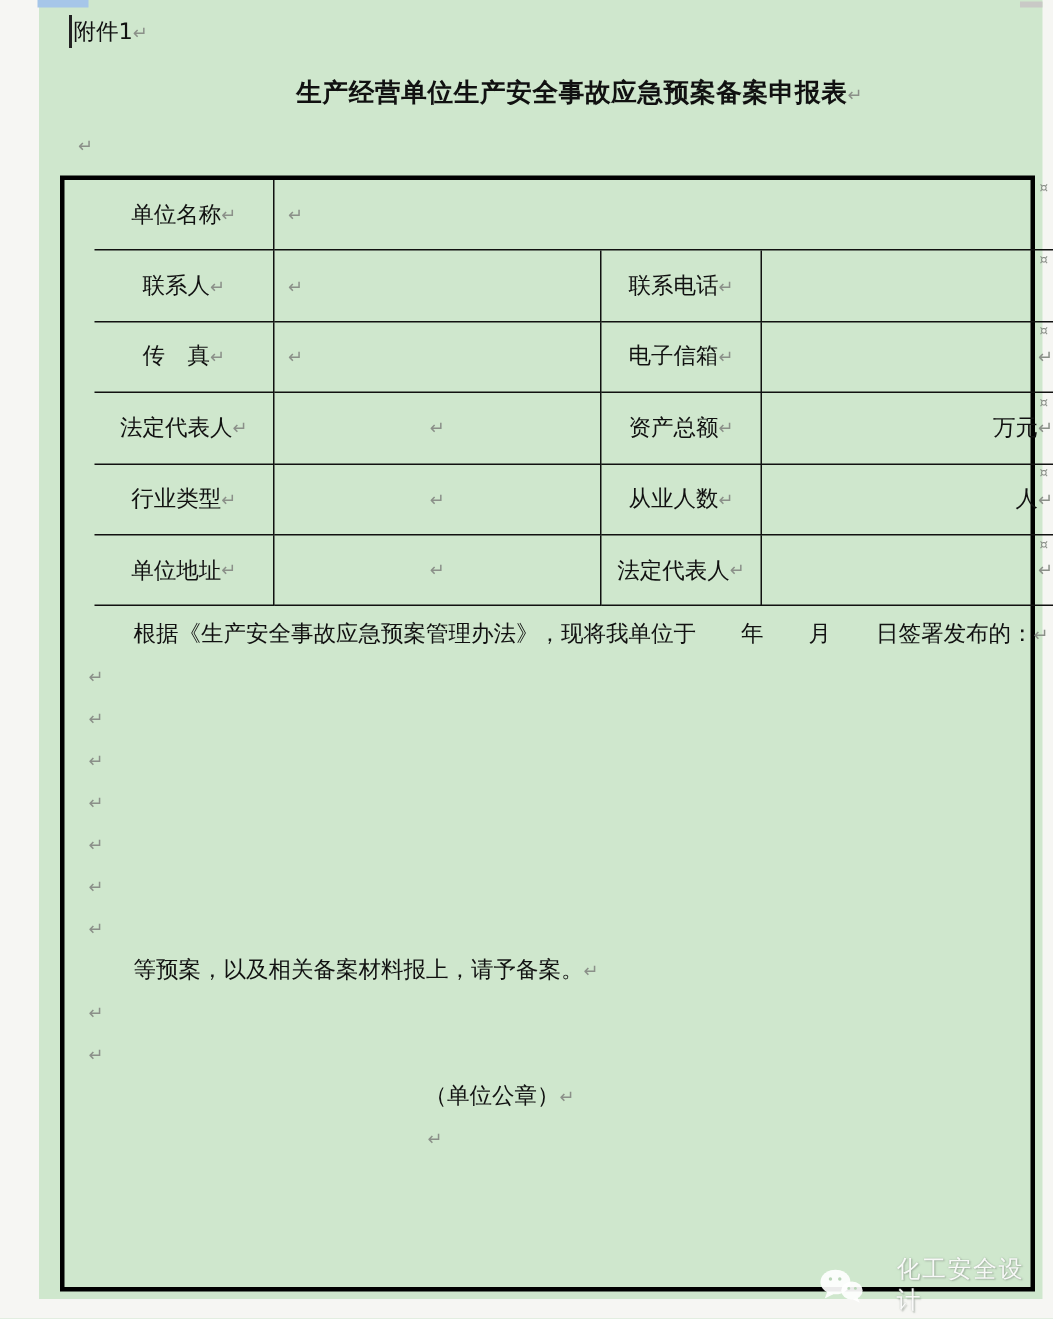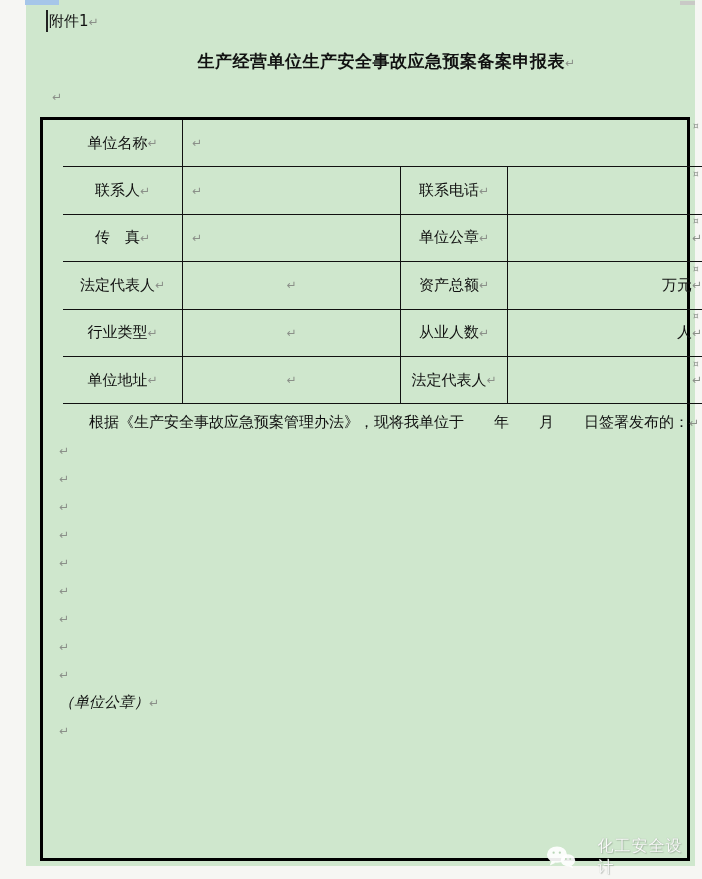--- a/index.html
+++ b/index.html
@@ -45,21 +45,21 @@
   .cell.v-left { justify-content:flex-start; padding-left:9px; }
   .cell.v-center { justify-content:center; }
   .cell.v-right { justify-content:flex-end; padding-right:5px; }
   .cell.merged { grid-column:2 / 5; }
 
   .text-area { position:absolute; left:0; top:285px; width:644px; padding:3px 16px 0 16px;
                font-size:15px; }
   .line { height:28px; line-height:28px; white-space:nowrap; overflow:visible; }
   .indent { text-indent:2em; }
   .para { line-height:28px; text-indent:2em; width:607px; white-space:normal; }
-  .center-line { white-space:nowrap;font-style:italic; }
+  .center-line { text-align:center; white-space:nowrap; }
   .seal-line { padding-right:64px; }
   .date-line { padding-right:60px; letter-spacing:1px; }
   .final-mark { padding-right:150px; }
 
   .watermark {
     position:absolute; left:520px; top:836px; z-index:6;
     display:flex; align-items:center; gap:22px;
   }
   .watermark .wm-text {
     font-size:16px; color:rgba(255,255,255,0.92);
@@ -114,21 +114,21 @@
       <div class="cell v-left last-col"></div>
 
       <div class="cell label">
           <span>传　真</span>
           <span class="mark">↵</span>
         </div>
       <div class="cell v-left">
           <span class="mark">↵</span>
         </div>
       <div class="cell label">
-          <span>单位公章</span>
+          <span>电子信箱</span>
           <span class="mark">↵</span>
         </div>
       <div class="cell v-right last-col">
           <span class="mark">↵</span>
         </div>
 
       <div class="cell label">
           <span>法定代表人</span>
           <span class="mark">↵</span>
         </div>
@@ -180,20 +180,21 @@
       <div class="line"><span style="display:inline-block;width:2em;"></span><span>根据《生产安全事故应急预案管理办法》，现将我单位于　　年　　月　　日签署发布的：</span><span class="mark">↵</span></div>
 
       <div class="line"><span class="mark">↵</span></div>
       <div class="line"><span class="mark">↵</span></div>
       <div class="line"><span class="mark">↵</span></div>
       <div class="line"><span class="mark">↵</span></div>
       <div class="line"><span class="mark">↵</span></div>
       <div class="line"><span class="mark">↵</span></div>
       <div class="line"><span class="mark">↵</span></div>
 
+      <div class="line indent"><span>等预案，以及相关备案材料报上，请予备案。</span><span class="mark">↵</span></div>
 
 
       <div class="line"><span class="mark">↵</span></div>
       <div class="line"><span class="mark">↵</span></div>
 
       <div class="line center-line seal-line"><span>（单位公章）</span><span class="mark">↵</span></div>
 
 
       <div class="line center-line final-mark"><span class="mark">↵</span></div>
     </div>

